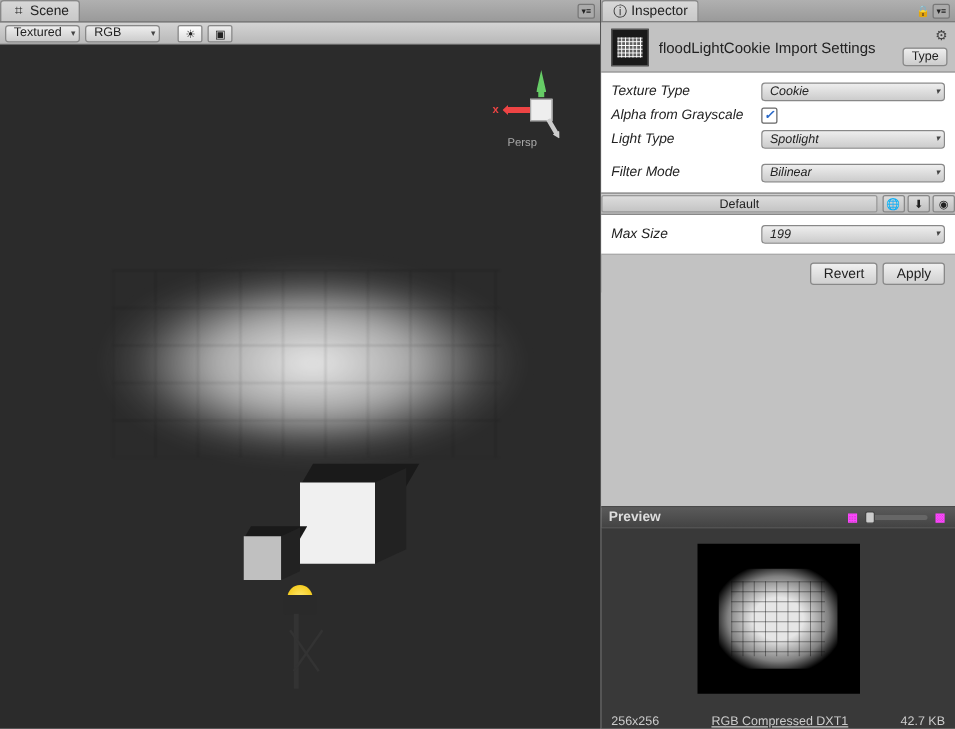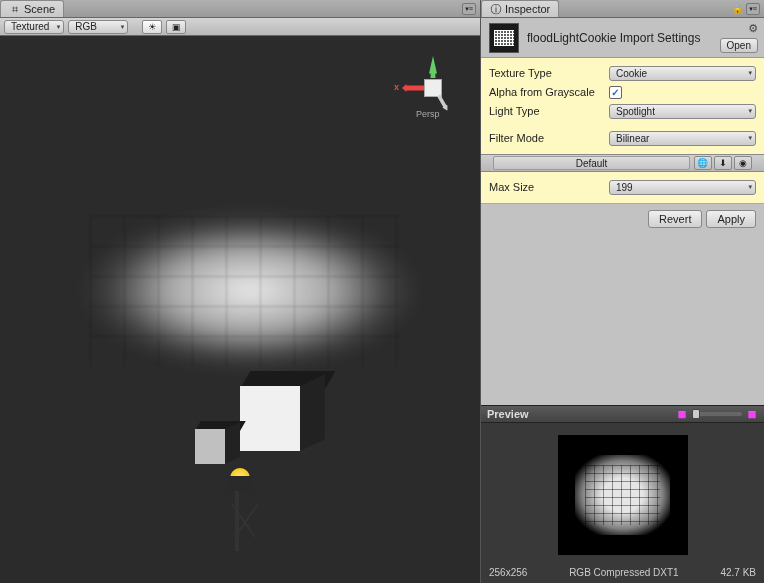--- a/index.html
+++ b/index.html
@@ -44,68 +44,68 @@
 .tripod-leg1 { position: absolute; left: 215px; top: 500px; width: 40px; height: 2px; background: #333; transform: rotate(55deg); transform-origin: right; }
 .tripod-leg2 { position: absolute; left: 235px; top: 500px; width: 40px; height: 2px; background: #333; transform: rotate(-55deg); transform-origin: left; }
 
 
 .gizmo { position: absolute; right: 18px; top: 18px; width: 60px; height: 70px; }
 .gizmo-cube { position: absolute; left: 22px; top: 25px; width: 18px; height: 18px; background: #eee; border: 1px solid #aaa; }
 .gizmo-y { position: absolute; left: 27px; top: 2px; width: 8px; height: 22px; background: #6c6; clip-path: polygon(50% 0, 100% 80%, 80% 80%, 80% 100%, 20% 100%, 20% 80%, 0 80%); }
 .gizmo-x { position: absolute; left: 0; top: 30px; width: 22px; height: 8px; background: #e44; clip-path: polygon(0 50%, 20% 0, 20% 20%, 100% 20%, 100% 80%, 20% 80%, 20% 100%); }
 .gizmo-xlabel { position: absolute; left: -8px; top: 28px; color: #e44; font-size: 9px; font-weight: bold; }
 .gizmo-z { position: absolute; left: 38px; top: 40px; width: 6px; height: 18px; background: #ccc; transform: rotate(-30deg); clip-path: polygon(20% 0, 80% 0, 80% 70%, 100% 70%, 50% 100%, 0 70%, 20% 70%); }
-.gizmo-label { position: absolute; left: 14px; top: 55px; color: #aaa; font-size: 9px; }
+.gizmo-label { position: absolute; left: 4px; top: 55px; color: #aaa; font-size: 9px; }
 
 
 .inspector-panel { flex: 1; display: flex; flex-direction: column; background: #c2c2c2; }
 .inspector-panel .tab-bar { background: linear-gradient(#b0b0b0,#9a9a9a); }
 .lock-icon { font-size: 9px; color: #555; }
 .insp-header { height: 40px; background: #c2c2c2; display: flex; align-items: center; padding: 10px 8px; gap: 8px; border-bottom: 1px solid #999; position: relative; }
 .texture-preview { width: 30px; height: 30px; background: #1a1a1a; border: 1px solid #555; display: flex; align-items: center; justify-content: center; }
 .texture-grid { width: 20px; height: 16px; background-image: linear-gradient(#fff 1px, transparent 1px), linear-gradient(90deg, #fff 1px, transparent 1px); background-size: 3px 3px; background-color: rgba(255,255,255,0.3); }
 .insp-title { font-size: 12px; flex: 1; }
 .gear-btn { position: absolute; right: 6px; top: 4px; font-size: 11px; color: #444; }
 .open-btn { position: absolute; right: 6px; bottom: 4px; background: linear-gradient(#eee,#ccc); border: 1px solid #888; border-radius: 3px; padding: 1px 6px; font-size: 10px; }
 
-.insp-body { padding: 6px 8px; background: #fef9c3; }
+.insp-body { padding: 6px 8px; background: #ffffff; font-style: italic; }
 .field-row { display: flex; align-items: center; height: 18px; margin-bottom: 1px; }
 .field-label { width: 120px; font-size: 11px; color: #222; }
 .field-label.disabled { color: #888; }
 .field-control { flex: 1; }
 .field-control .dropdown { width: 100%; height: 15px; }
 .checkbox { width: 13px; height: 13px; background: #fff; border: 1px solid #666; border-radius: 2px; display: flex; align-items: center; justify-content: center; color: #2868c8; font-size: 10px; font-weight: bold; }
 .slider-row { display: flex; align-items: center; gap: 4px; }
 .slider-track { flex: 1; height: 4px; background: #999; border-radius: 2px; position: relative; }
 .slider-thumb { position: absolute; left: 0; top: -4px; width: 10px; height: 12px; background: linear-gradient(#eee,#bbb); border: 1px solid #666; border-radius: 2px; }
 .num-field { width: 40px; height: 15px; background: #eee; border: 1px solid #888; border-radius: 2px; font-size: 10px; padding: 0 3px; display: flex; align-items: center; }
 
-.platform-bar { height: 18px; background: linear-gradient(#d0d0d0,#b8b8b8); border-top: 1px solid #888; border-bottom: 1px solid #888; display: flex; align-items: center; padding: 0 12px; }
+.platform-bar { height: 18px; background: linear-gradient(#d0d0d0,#b8b8b8); border-top: 1px solid #888; border-bottom: 1px solid #888; display: flex; align-items: center; padding: 0 0; }
 .platform-tab { flex: 1; text-align: center; font-size: 10px; background: linear-gradient(#ddd,#c4c4c4); border: 1px solid #999; border-radius: 2px; height: 14px; display: flex; align-items: center; justify-content: center; }
 .platform-icons { display: flex; gap: 2px; margin-left: 4px; }
 .plat-icon { width: 18px; height: 14px; background: linear-gradient(#ddd,#c0c0c0); border: 1px solid #888; border-radius: 2px; display: flex; align-items: center; justify-content: center; font-size: 9px; }
 
 .apply-bar { display: flex; justify-content: flex-end; padding: 6px 8px; gap: 4px; border-top: 1px solid #aaa; }
 .btn { background: linear-gradient(#f0f0f0,#d0d0d0); border: 1px solid #888; border-radius: 3px; padding: 2px 10px; font-size: 11px; }
 
 .insp-filler { flex: 1; background: #c2c2c2; }
 
 
 .preview-bar { height: 18px; background: linear-gradient(#5a5a5a,#434343); border-top: 1px solid #222; border-bottom: 1px solid #222; display: flex; align-items: center; padding: 0 6px; color: #ddd; font-size: 11px; font-weight: bold; }
 .preview-controls { margin-left: auto; display: flex; align-items: center; gap: 4px; }
 .prev-icon { width: 12px; height: 12px; display: flex; align-items: center; justify-content: center; font-size: 9px; color: #ddd; }
 .prev-slider { width: 50px; height: 4px; background: #666; border-radius: 2px; position: relative; }
 .prev-slider-thumb { position: absolute; left: 0; top: -3px; width: 8px; height: 10px; background: #ccc; border: 1px solid #444; border-radius: 2px; }
 .preview-area { height: 160px; background: #393939; display: flex; flex-direction: column; }
 .preview-canvas { flex: 1; display: flex; align-items: center; justify-content: center; }
 .cookie-preview { width: 130px; height: 120px; background: #000; display: flex; align-items: center; justify-content: center; }
 .cookie-glow { width: 95px; height: 80px; background: radial-gradient(ellipse, rgba(255,255,255,0.9) 30%, rgba(255,255,255,0.5) 60%, transparent 80%); display: flex; align-items: center; justify-content: center; border-radius: 8px; }
 .cookie-grid { width: 75px; height: 60px; background-image: linear-gradient(rgba(0,0,0,0.4) 1px, transparent 1px), linear-gradient(90deg, rgba(0,0,0,0.4) 1px, transparent 1px); background-size: 9px 8px; }
-.preview-footer { height: 16px; display: flex; align-items: flex-start; padding: 0 8px; color: #ccc; font-size: 10px; gap: 10px; }
-.preview-footer span:nth-child(2) { flex: 1; text-align: center; }
+.preview-footer { height: 16px; display: flex; align-items: flex-end; padding: 0 8px; color: #ccc; font-size: 10px; gap: 10px; }
+.preview-footer span:nth-child(2) { flex: 1; text-align: center; text-decoration: underline; }
 </style>
 </head>
 <body>
 
 <div class="root">
 
   <div class="scene-panel">
     <div class="tab-bar">
       <div class="tab">
         <span class="tab-icon">⌗</span>
@@ -172,21 +172,21 @@
         <div class="mini-btn">▾≡</div>
       </div>
     </div>
 
     <div class="insp-header">
       <div class="texture-preview">
           <div class="texture-grid"></div>
         </div>
       <div class="insp-title">floodLightCookie Import Settings</div>
       <span class="gear-btn">⚙</span>
-      <div class="open-btn">Open</div>
+      <div class="open-btn">Type</div>
     </div>
 
     <div class="insp-body">
       <div class="field-row">
         <div class="field-label">Texture Type</div>
         <div class="field-control">
             <div class="dropdown">
               <span>Cookie</span>
             </div>
           </div>

